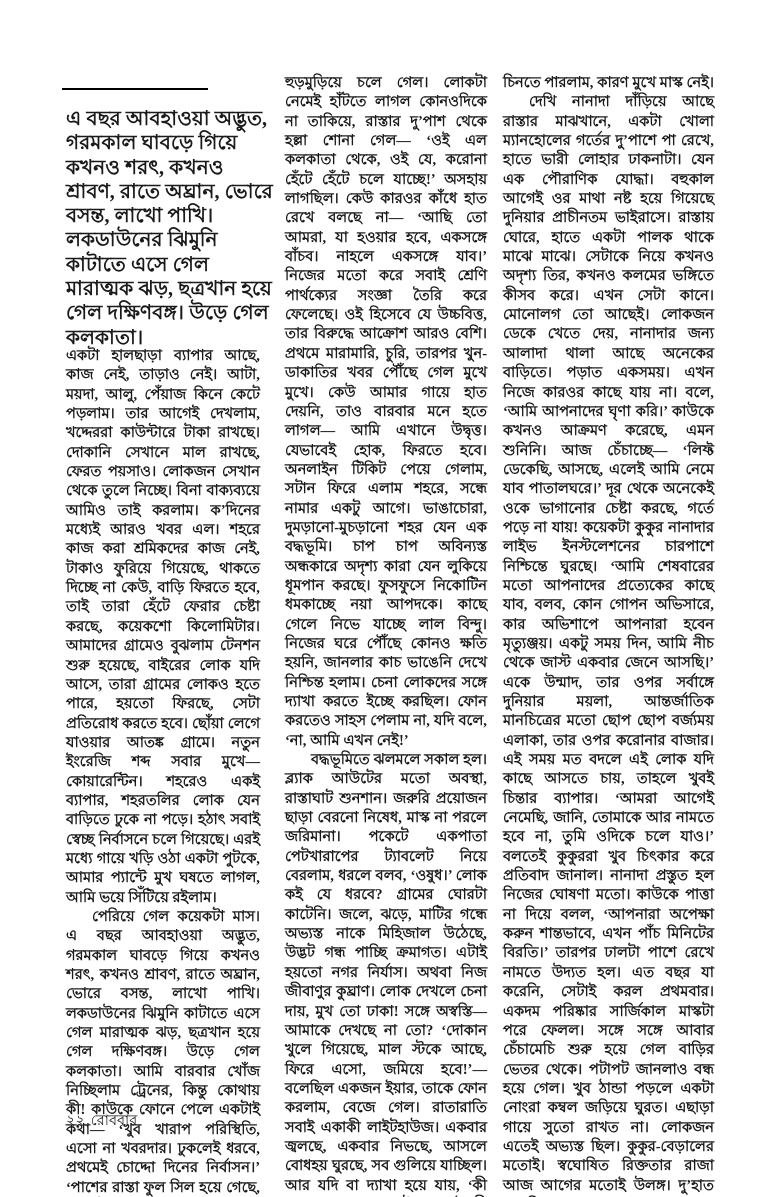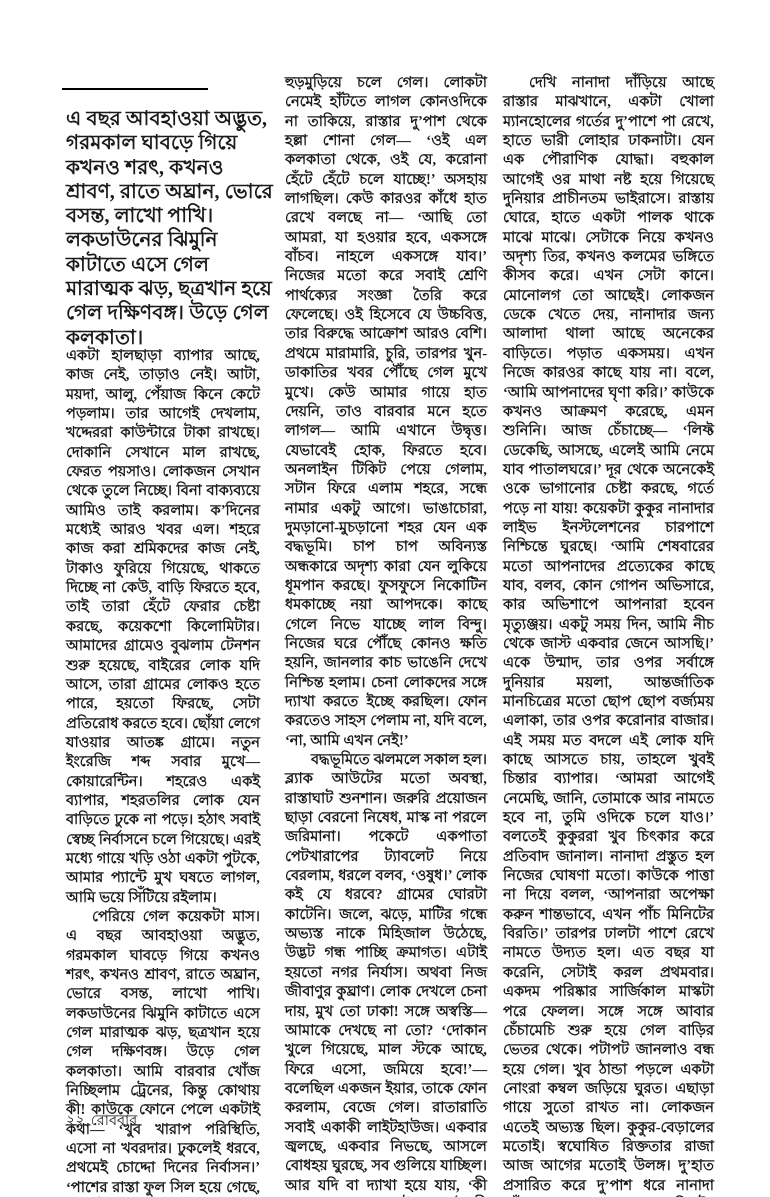--- a/index.html
+++ b/index.html
@@ -49,18 +49,19 @@
   <p>একটা হালছাড়া ব্যাপার আছে, কাজ নেই, তাড়াও নেই। আটা, ময়দা, আলু, পেঁয়াজ কিনে কেটে পড়লাম। তার আগেই দেখলাম, খদ্দেররা কাউন্টারে টাকা রাখছে। দোকানি সেখানে মাল রাখছে, ফেরত পয়সাও। লোকজন সেখান থেকে তুলে নিচ্ছে। বিনা বাক্যব্যয়ে আমিও তাই করলাম। ক’দিনের মধ্যেই আরও খবর এল। শহরে কাজ করা শ্রমিকদের কাজ নেই, টাকাও ফুরিয়ে গিয়েছে, থাকতে দিচ্ছে না কেউ, বাড়ি ফিরতে হবে, তাই তারা হেঁটে ফেরার চেষ্টা করছে, কয়েকশো কিলোমিটার। আমাদের গ্রামেও বুঝলাম টেনশন শুরু হয়েছে, বাইরের লোক যদি আসে, তারা গ্রামের লোকও হতে পারে, হয়তো ফিরছে, সেটা প্রতিরোধ করতে হবে। ছোঁয়া লেগে যাওয়ার আতঙ্ক গ্রামে। নতুন ইংরেজি শব্দ সবার মুখে— কোয়ারেন্টিন। শহরেও একই ব্যাপার, শহরতলির লোক যেন বাড়িতে ঢুকে না পড়ে। হঠাৎ সবাই স্বেচ্ছ নির্বাসনে চলে গিয়েছে। এরই মধ্যে গায়ে খড়ি ওঠা একটা পুটকে, আমার প্যান্টে মুখ ঘষতে লাগল, আমি ভয়ে সিঁটিয়ে রইলাম।</p>
   <p class="indent">পেরিয়ে গেল কয়েকটা মাস। এ বছর আবহাওয়া অদ্ভুত, গরমকাল ঘাবড়ে গিয়ে কখনও শরৎ, কখনও শ্রাবণ, রাতে অঘ্রান, ভোরে বসন্ত, লাখো পাখি। লকডাউনের ঝিমুনি কাটাতে এসে গেল মারাত্মক ঝড়, ছত্রখান হয়ে গেল দক্ষিণবঙ্গ। উড়ে গেল কলকাতা। আমি বারবার খোঁজ নিচ্ছিলাম ট্রেনের, কিন্তু কোথায় কী! কাউকে ফোনে পেলে একটাই কথা— ‘খুব খারাপ পরিস্থিতি, এসো না খবরদার। ঢুকলেই ধরবে, প্রথমেই চোদ্দো দিনের নির্বাসন।’ ‘পাশের রাস্তা ফুল সিল হয়ে গেছে, পজিটিভ বেরিয়েছে।’ সংক্রমিতর অবস্থা এখন লুকিয়ে থাকা সশস্ত্র উগ্রপন্থীর মতো হাসপাতালের অবস্থা কহতব্য নয়, কোথাও বেড নেই। করোনায় মৃত্যু হলে, দাহ নয়, সোজা ভাগাড়। একদিন বিকেলে বাস স্ট্যান্ডে দেখলাম, গভর্নমেন্টের এসি বাস থামল, একটা লোক নামিয়ে</p>
 </div>
 
 <div class="col col-2">
   <p>হুড়মুড়িয়ে চলে গেল। লোকটা নেমেই হাঁটতে লাগল কোনওদিকে না তাকিয়ে, রাস্তার দু’পাশ থেকে হল্লা শোনা গেল— ‘ওই এল কলকাতা থেকে, ওই যে, করোনা হেঁটে হেঁটে চলে যাচ্ছে!’ অসহায় লাগছিল। কেউ কারওর কাঁধে হাত রেখে বলছে না— ‘আছি তো আমরা, যা হওয়ার হবে, একসঙ্গে বাঁচব। নাহলে একসঙ্গে যাব।’ নিজের মতো করে সবাই শ্রেণি পার্থক্যের সংজ্ঞা তৈরি করে ফেলেছে। ওই হিসেবে যে উচ্চবিত্ত, তার বিরুদ্ধে আক্রোশ আরও বেশি। প্রথমে মারামারি, চুরি, তারপর খুন-ডাকাতির খবর পৌঁছে গেল মুখে মুখে। কেউ আমার গায়ে হাত দেয়নি, তাও বারবার মনে হতে লাগল— আমি এখানে উদ্বৃত্ত। যেভাবেই হোক, ফিরতে হবে। অনলাইন টিকিট পেয়ে গেলাম, সটান ফিরে এলাম শহরে, সন্ধে নামার একটু আগে। ভাঙাচোরা, দুমড়ানো-মুচড়ানো শহর যেন এক বদ্ধভূমি। চাপ চাপ অবিন্যস্ত অন্ধকারে অদৃশ্য কারা যেন লুকিয়ে ধূমপান করছে। ফুসফুসে নিকোটিন ধমকাচ্ছে নয়া আপদকে। কাছে গেলে নিভে যাচ্ছে লাল বিন্দু। নিজের ঘরে পৌঁছে কোনও ক্ষতি হয়নি, জানলার কাচ ভাঙেনি দেখে নিশ্চিন্ত হলাম। চেনা লোকদের সঙ্গে দ্যাখা করতে ইচ্ছে করছিল। ফোন করতেও সাহস পেলাম না, যদি বলে, ‘না, আমি এখন নেই!’</p>
   <p class="indent">বদ্ধভূমিতে ঝলমলে সকাল হল। ব্ল্যাক আউটের মতো অবস্থা, রাস্তাঘাট শুনশান। জরুরি প্রয়োজন ছাড়া বেরনো নিষেধ, মাস্ক না পরলে জরিমানা। পকেটে একপাতা পেটখারাপের ট্যাবলেট নিয়ে বেরলাম, ধরলে বলব, ‘ওষুধ।’ লোক কই যে ধরবে? গ্রামের ঘোরটা কাটেনি। জলে, ঝড়ে, মাটির গন্ধে অভ্যস্ত নাকে মিহিজাল উঠেছে, উদ্ভট গন্ধ পাচ্ছি ক্রমাগত। এটাই হয়তো নগর নির্যাস। অথবা নিজ জীবাণুর কুঘ্রাণ। লোক দেখলে চেনা দায়, মুখ তো ঢাকা! সঙ্গে অস্বস্তি— আমাকে দেখছে না তো? ‘দোকান খুলে গিয়েছে, মাল স্টকে আছে, ফিরে এসো, জমিয়ে হবে!’— বলেছিল একজন ইয়ার, তাকে ফোন করলাম, বেজে গেল। রাতারাতি সবাই একাকী লাইটহাউজ। একবার জ্বলছে, একবার নিভছে, আসলে বোধহয় ঘুরছে, সব গুলিয়ে যাচ্ছিল। আর যদি বা দ্যাখা হয়ে যায়, ‘কী খবর বল?’— বলার উপায় নেই। কী শুনব, কে জানে! শ্মশানের নিস্তব্ধতা কথাটাই এখন তামাদি। বাজার সাইলেন্ট। এইসব ভাইরাল ভাবনাকে মাথা থেকে সরিয়ে ফেলার আপ্রাণ চেষ্টা করে ব্যর্থ হতে হতে ক্লান্ত হয়ে পড়লাম। এবারে কানে এল একটা চিৎকার, সঙ্গে বিকট হাসি, আবার পাল্টা হুমকি। এতক্ষণে একজন চেনা মানুষ দ্যাখা গেল।</p>
 </div>
 
 <div class="col col-3">
+  <p>চিনতে পারলাম, কারণ মুখে মাস্ক নেই।</p>
   <p class="indent">দেখি নানাদা দাঁড়িয়ে আছে রাস্তার মাঝখানে, একটা খোলা ম্যানহোলের গর্তের দু’পাশে পা রেখে, হাতে ভারী লোহার ঢাকনাটা। যেন এক পৌরাণিক যোদ্ধা। বহুকাল আগেই ওর মাথা নষ্ট হয়ে গিয়েছে দুনিয়ার প্রাচীনতম ভাইরাসে। রাস্তায় ঘোরে, হাতে একটা পালক থাকে মাঝে মাঝে। সেটাকে নিয়ে কখনও অদৃশ্য তির, কখনও কলমের ভঙ্গিতে কীসব করে। এখন সেটা কানে। মোনোলগ তো আছেই। লোকজন ডেকে খেতে দেয়, নানাদার জন্য আলাদা থালা আছে অনেকের বাড়িতে। পড়াত একসময়। এখন নিজে কারওর কাছে যায় না। বলে, ‘আমি আপনাদের ঘৃণা করি।’ কাউকে কখনও আক্রমণ করেছে, এমন শুনিনি। আজ চেঁচাচ্ছে— ‘লিফ্ট ডেকেছি, আসছে, এলেই আমি নেমে যাব পাতালঘরে।’ দূর থেকে অনেকেই ওকে ভাগানোর চেষ্টা করছে, গর্তে পড়ে না যায়! কয়েকটা কুকুর নানাদার লাইভ ইনস্টলেশনের চারপাশে নিশ্চিন্তে ঘুরছে। ‘আমি শেষবারের মতো আপনাদের প্রত্যেকের কাছে যাব, বলব, কোন গোপন অভিসারে, কার অভিশাপে আপনারা হবেন মৃত্যুঞ্জয়। একটু সময় দিন, আমি নীচ থেকে জাস্ট একবার জেনে আসছি।’ একে উন্মাদ, তার ওপর সর্বাঙ্গে দুনিয়ার ময়লা, আন্তর্জাতিক মানচিত্রের মতো ছোপ ছোপ বর্জ্যময় এলাকা, তার ওপর করোনার বাজার। এই সময় মত বদলে এই লোক যদি কাছে আসতে চায়, তাহলে খুবই চিন্তার ব্যাপার। ‘আমরা আগেই নেমেছি, জানি, তোমাকে আর নামতে হবে না, তুমি ওদিকে চলে যাও।’ বলতেই কুকুররা খুব চিৎকার করে প্রতিবাদ জানাল। নানাদা প্রস্তুত হল নিজের ঘোষণা মতো। কাউকে পাত্তা না দিয়ে বলল, ‘আপনারা অপেক্ষা করুন শান্তভাবে, এখন পাঁচ মিনিটের বিরতি।’ তারপর ঢালটা পাশে রেখে নামতে উদ্যত হল। এত বছর যা করেনি, সেটাই করল প্রথমবার। একদম পরিষ্কার সার্জিকাল মাস্কটা পরে ফেলল। সঙ্গে সঙ্গে আবার চেঁচামেচি শুরু হয়ে গেল বাড়ির ভেতর থেকে। পটাপট জানলাও বন্ধ হয়ে গেল। খুব ঠান্ডা পড়লে একটা নোংরা কম্বল জড়িয়ে ঘুরত। এছাড়া গায়ে সুতো রাখত না। লোকজন এতেই অভ্যস্ত ছিল। কুকুর-বেড়ালের মতোই। স্বঘোষিত রিক্ততার রাজা আজ আগের মতোই উলঙ্গ। দু’হাত প্রসারিত করে দু’পাশ ধরে নানাদা ঝাঁপ করে নেমে গেল খানিকটা, তারপর ঝুলে রইল। মুখ তুলে একটা জান্তব আওয়াজ করল টারজানের মতো। এই মুহূর্তে যেটা সবার অসহ্য লাগছে, সেটা হল, মাস্কটা মুখে নয়, পরে ফেলেছে নিজের কোমরে।</p>
 </div>
 
 <div class="footer">
   <span class="page-num">২২</span><span>রোববার</span>
 </div>
 
 </body></html>

